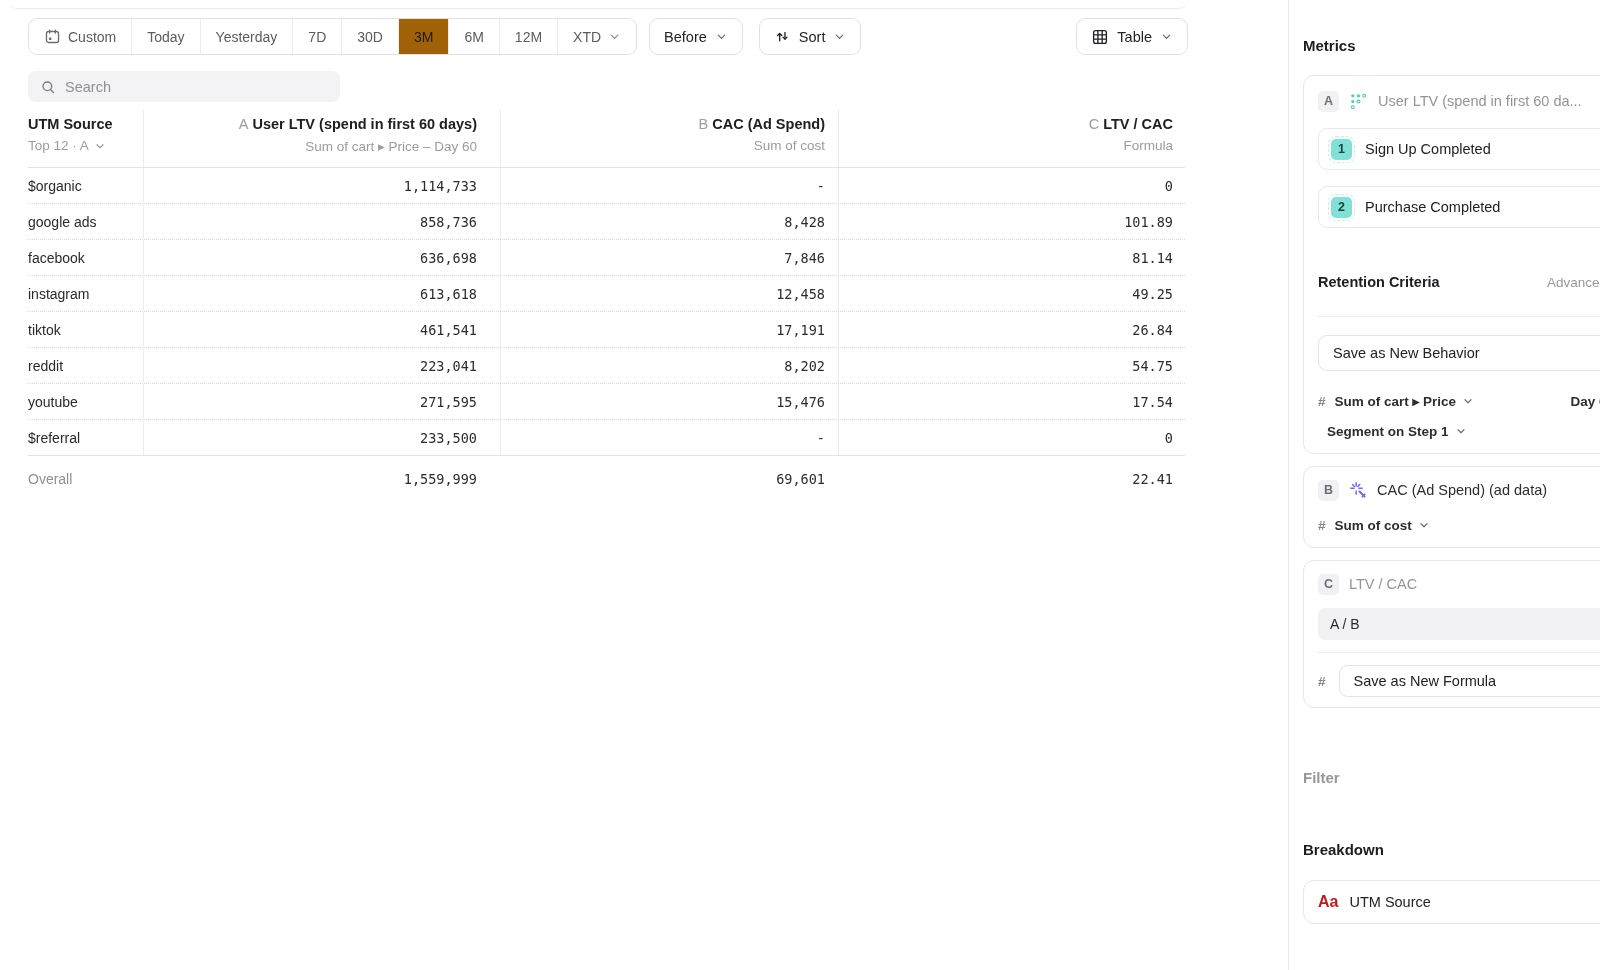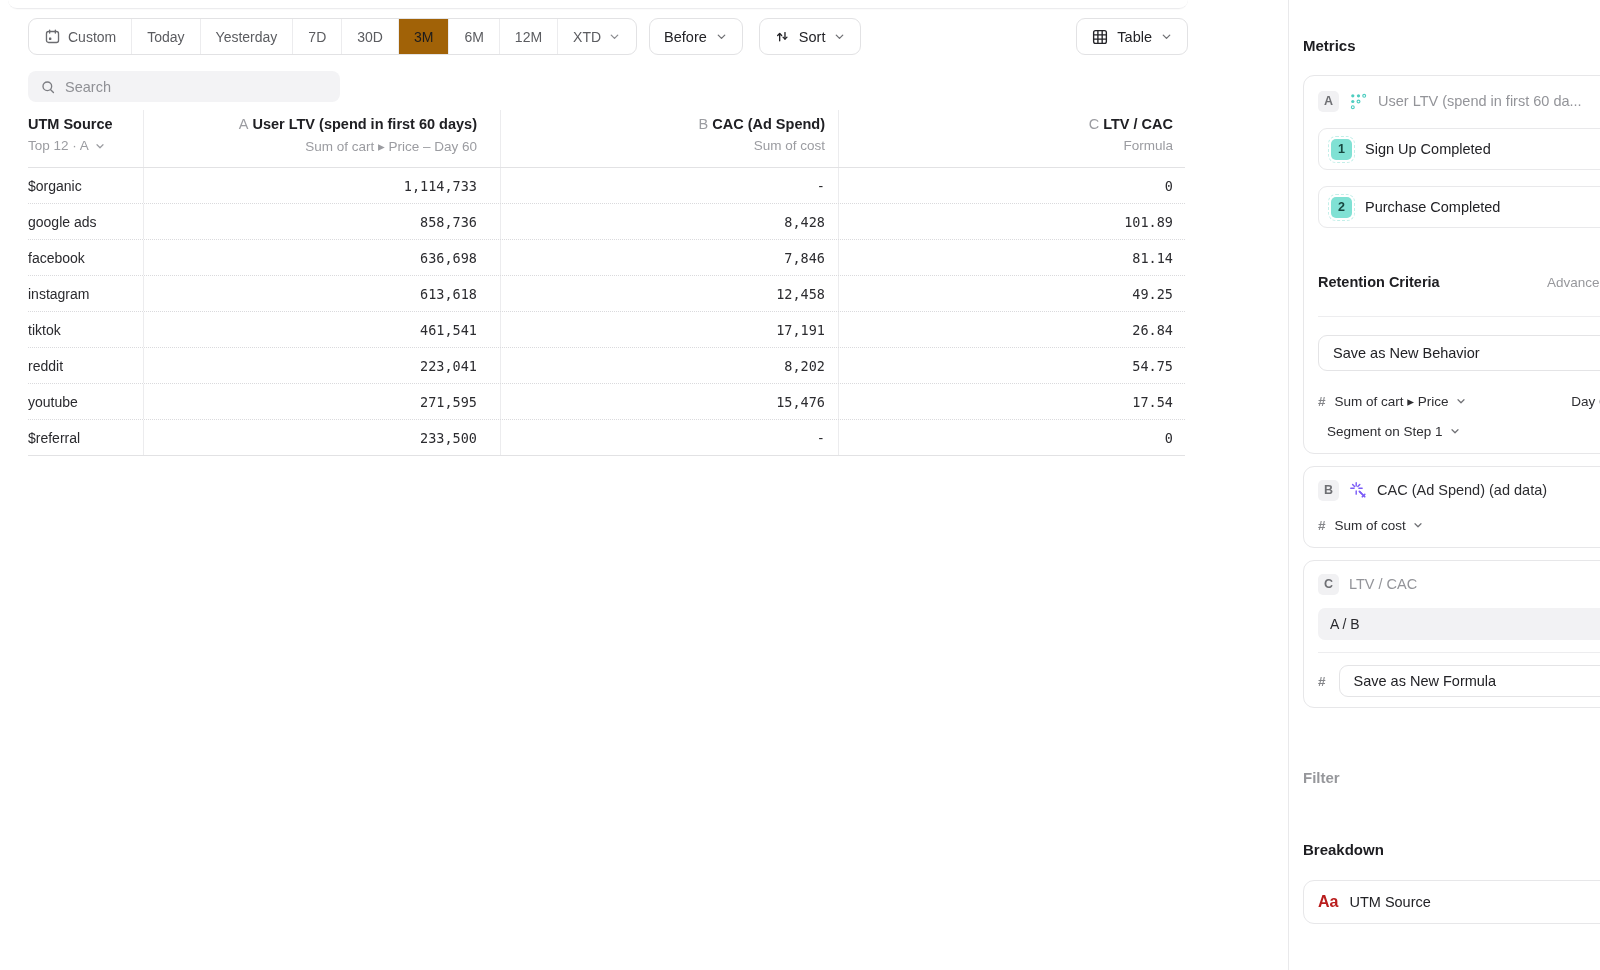--- a/index.html
+++ b/index.html
@@ -84,21 +84,21 @@
   .cond { display:flex; align-items:center; gap:13px; border:1px solid #e9e9eb;
     border-radius:9px; padding:0 12px; height:42px; margin-top:16px; cursor:pointer; }
   .cond-main { font-size:14.5px; font-weight:600; color:#2a2a2e; }
   .cond-sub { font-size:14.5px; color:#2a2a2e; margin-left:10px; }
   .divider { border-top:1px solid #ededef; margin-top:24px; }
   .wide-btn { display:block; width:100%; margin-top:18px; border:1px solid #e4e4e6;
     border-radius:9px; background:#fff; text-align:left; padding:9px 14px;
     font-family:"Liberation Sans", sans-serif; font-size:14.5px; font-weight:500; color:#222226; cursor:pointer; }
   .prop-row { display:flex; align-items:center; gap:9px; margin-top:20px; height:20px; }
   .hash { font-size:13.5px; font-weight:700; color:#85868a; }
-  .prop { display:flex; align-items:center; gap:6px; font-size:13.5px; font-weight:400; color:#2e2e32; cursor:pointer; }
+  .prop { display:flex; align-items:center; gap:6px; font-size:13.5px; font-weight:700; color:#2e2e32; cursor:pointer; }
   .prop-row .spacer { flex:1; }
   .seg-row { margin-top:10px; margin-left:9px; }
   .card-b { margin-top:12px; padding:10px 14px 12px 14px; }
   .card-b .prop-row { margin-top:12px; }
   .card-c { margin-top:12px; padding:10px 14px; }
   .formula { margin-top:11px; background:#f2f2f4; border-radius:7px; padding:8px 12px;
     font-size:14px; color:#2a2a2e; cursor:text; }
   .save-row { display:flex; align-items:center; gap:13px; margin-top:12px; }
   .save-row .wide-btn { margin-top:0; flex:1; padding:7px 14px; }
   .bd-card { margin-top:20px; padding:0 14px; height:44px; display:flex; align-items:center; gap:11px; }
@@ -340,20 +340,26 @@
           </div>
       <div class="c2">
             <span class="num">-</span>
           </div>
       <div class="c3">
             <span class="num">0</span>
           </div>
     </div>
   </div>
 
+    <div class="overall">
+      <div class="c0 rlabel">Overall</div>
+      <div class="c1 num">1,559,999</div>
+      <div class="c2 num">69,601</div>
+      <div class="c3 num">22.41</div>
+    </div>
   </div>
 
   <div class="sidebar">
 
     <div class="side-head">
       <span class="side-title">Metrics</span>
       <span class="plus">+</span>
     </div>
 
     <div class="card card-a">

